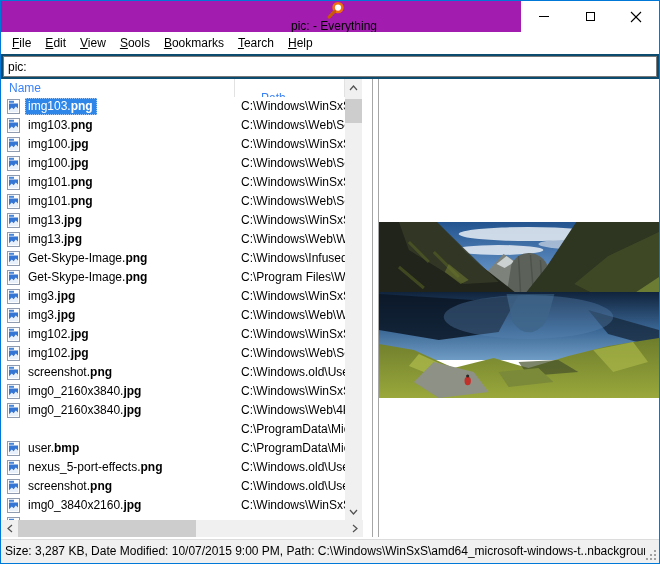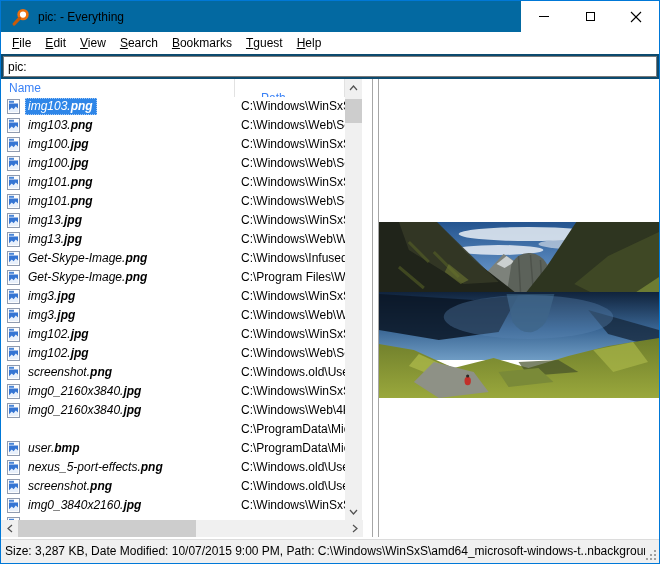--- a/index.html
+++ b/index.html
@@ -1,21 +1,21 @@
 <!DOCTYPE html>
 <html><head>
 <meta charset="utf-8">
 <style>
   * { box-sizing: border-box; margin: 0; padding: 0; }
   html,body { width:660px; height:564px; }
   body { font-family: "Liberation Sans", sans-serif; font-size:12px; color:#000; }
   .window { position:relative; width:660px; height:564px; border:1px solid #0078d7; background:#fff; overflow:hidden; }
 
   
-  .titlebar { position:absolute; left:0; top:0; width:658px; height:31px; background:#0369a1; display:flex; align-items:center; }
+  .titlebar { position:absolute; left:0; top:0; width:658px; height:31px; background:#a21caf; display:flex; align-items:center;flex-direction:column; }
   .titlebar .appicon { margin-left:11px; width:18px; height:18px; flex:0 0 auto; }
   .titlebar .title { margin-left:8px; font-size:12px; color:#000; }
   .win-controls { position:absolute; right:0; top:0; height:31px; display:flex; }
   .win-btn { width:46px; height:31px; display:flex; align-items:center; justify-content:center; background:#fff; }
   .glyph-min { width:10px; height:1px; background:#000; }
   .glyph-max { width:9px; height:9px; border:1px solid #000; }
 
   
   .menubar { position:absolute; left:0; top:31px; width:658px; height:22px; background:#fff; display:flex; align-items:center; padding-left:4px; }
   .menu-item { padding:2px 7px;text-align:right; }
@@ -30,21 +30,21 @@
   .listpanel { position:absolute; left:0; top:0; width:362px; height:458px; background:#fff; }
 
   .colheader { position:absolute; left:0; top:0; width:344px; height:18px; background:#fff; color:#3b82f6; }
   .colheader .hname { position:absolute; left:8px; top:2px; }
   .colheader .hpath { position:absolute; left:240px; top:12px;margin-left:20px; }
   .colheader .hdiv1 { position:absolute; left:233px; top:0; width:1px; height:18px; background:#e2e2e2; }
   .colheader .hdiv2 { position:absolute; left:343px; top:0; width:1px; height:18px; background:#e2e2e2; }
 
   .rows { position:absolute; left:0; top:18px; width:344px; height:423px; overflow:hidden; background:#fff; }
   .row { position:relative; height:19px; width:344px; }
-  .cell-name { position:absolute; left:0; top:0; width:233px; height:19px; overflow:hidden; white-space:nowrap; display:flex; align-items:center;font-style:italic; }
+  .cell-name { position:absolute; left:0; top:0; width:233px; height:19px; overflow:hidden; white-space:nowrap; display:flex; align-items:center; }
   .fileicon { margin-left:6px; width:13px; height:15px; flex:0 0 auto; }
   .name-hl { margin-left:5px; padding:0 3px 1px 2px; border:1px dotted transparent; white-space:nowrap; }
   .row.selected .name-hl { background:#2e86e8; color:#fff; border-color:#a3c9f7; }
   .cell-path { position:absolute; left:240px; top:0; width:104px; height:19px; line-height:19px; overflow:hidden; white-space:nowrap; }
   .name-hl b { font-weight:bold; }
   .partial-row { position:relative; height:5px; overflow:hidden; }
 
   
   .vscroll { position:absolute; left:344px; top:0; width:17px; height:441px; background:#f0f0f0; }
   .vscroll .sarrow { position:absolute; left:0; width:17px; height:17px; display:flex; align-items:center; justify-content:center; background:#f0f0f0; }
@@ -91,23 +91,23 @@
           <line x1="11" y1="1" x2="1" y2="11" stroke="#000" stroke-width="1.1"></line>
         </svg>
       </div>
     </div>
   </div>
 
   <div class="menubar">
     <span class="menu-item"><span class="mkey">F</span><span>ile</span></span>
     <span class="menu-item"><span class="mkey">E</span><span>dit</span></span>
     <span class="menu-item"><span class="mkey">V</span><span>iew</span></span>
-    <span class="menu-item"><span class="mkey">S</span><span>earch</span></span>
+    <span class="menu-item"><span class="mkey">S</span><span>ools</span></span>
     <span class="menu-item"><span class="mkey">B</span><span>ookmarks</span></span>
-    <span class="menu-item"><span class="mkey">T</span><span>guest</span></span>
+    <span class="menu-item"><span class="mkey">T</span><span>earch</span></span>
     <span class="menu-item"><span class="mkey">H</span><span>elp</span></span>
   </div>
 
   <div class="searchwrap">
     <input type="text" value="pic:" style="">
   </div>
 
   <div class="main">
 
     <div class="listpanel">

